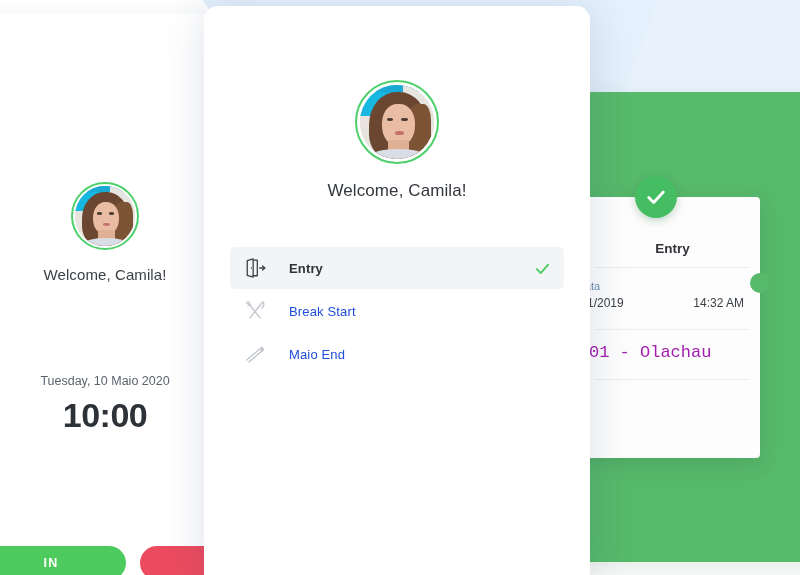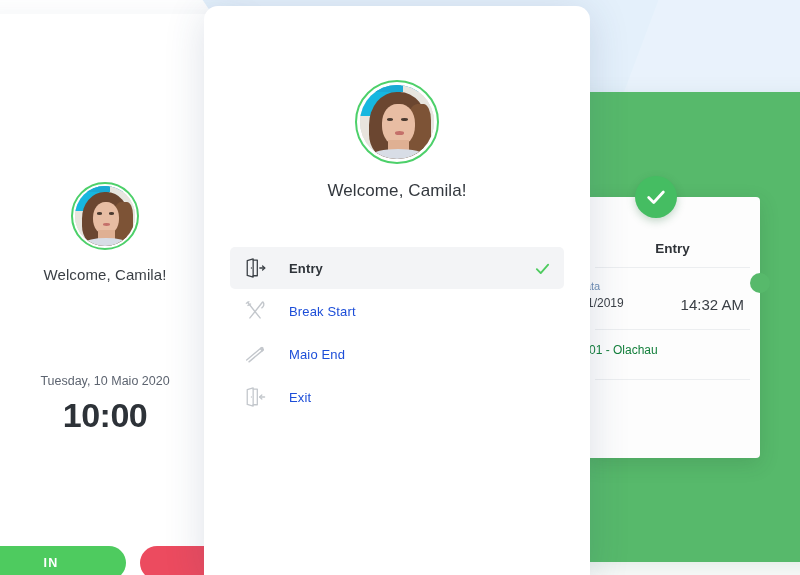--- a/index.html
+++ b/index.html
@@ -94,22 +94,22 @@
     font-size:13.5px; font-weight:bold; color:#2f3338;
   }
   .receipt-sep{
     position:absolute; left:10px; right:10px; height:1px; background:#eceef0;
   }
   .receipt-row{ position:absolute; left:0; width:100%; }
   .rc-label{
     position:absolute; left:-8px; font-size:11px; color:#6f8fb5;
   }
   .rc-date{ position:absolute; left:-8px; font-size:12px; color:#3b4046; }
-  .rc-time{ position:absolute; right:16px; font-size:15px; color:#3b4046; }
-  .rc-loc{ position:absolute; left:4px; font-size:12px; color:#15803d; }
+  .rc-time{ position:absolute; right:16px; font-size:12px; color:#3b4046; }
+  .rc-loc{ position:absolute; left:4px; font-size:17px; color:#a21caf;font-family:Liberation Mono, monospace; }
   .rc-foot{
     position:absolute; left:0; width:100%; text-align:center;
     font-size:11.5px; color:#6a7077;
   }
 
   
   .modal{
     position:absolute; left:204px; top:6px; width:386px; height:569px;
     background:#ffffff; border-radius:14px 14px 0 0; z-index:5;
     box-shadow:0 6px 40px rgba(45,70,110,.16);
@@ -291,31 +291,19 @@
             <path d="M4 19.5 L19.5 6.5"></path>
             <path d="M19.5 6.5 C21.6 5 22.4 7.4 20.6 8.8"></path>
             <path d="M6.5 21.5 L22 8.5"></path>
             <path d="M22 8.5 L20.2 6.6"></path>
             <path d="M20.9 9.6 L19.1 7.6"></path>
           </svg>
         </span>
         <span class="opt-label">Maio End</span>
       </div>
 
-      <div class="option">
-        <span class="opt-icon">
-          <svg width="24" height="24" viewBox="0 0 26 26" fill="none" stroke="#c3c7cc" stroke-width="1.4" stroke-linecap="round" stroke-linejoin="round">
-            <path d="M11 3.2 L4.6 5 V21 L11 22.8 Z"></path>
-            <path d="M11 4.4 H15.5 V21.4 H11"></path>
-            <circle cx="9.1" cy="13" r="0.7" fill="#c3c7cc" stroke="none"></circle>
-            <path d="M23.4 13 H18.2"></path>
-            <path d="M20.4 10.8 L18 13 L20.4 15.2"></path>
-          </svg>
-        </span>
-        <span class="opt-label">Exit</span>
-      </div>
 
     </div>
   </div>
 
   <button class="confirm-btn">CONFIRM</button>
 
 </div>
 
 </body></html>

